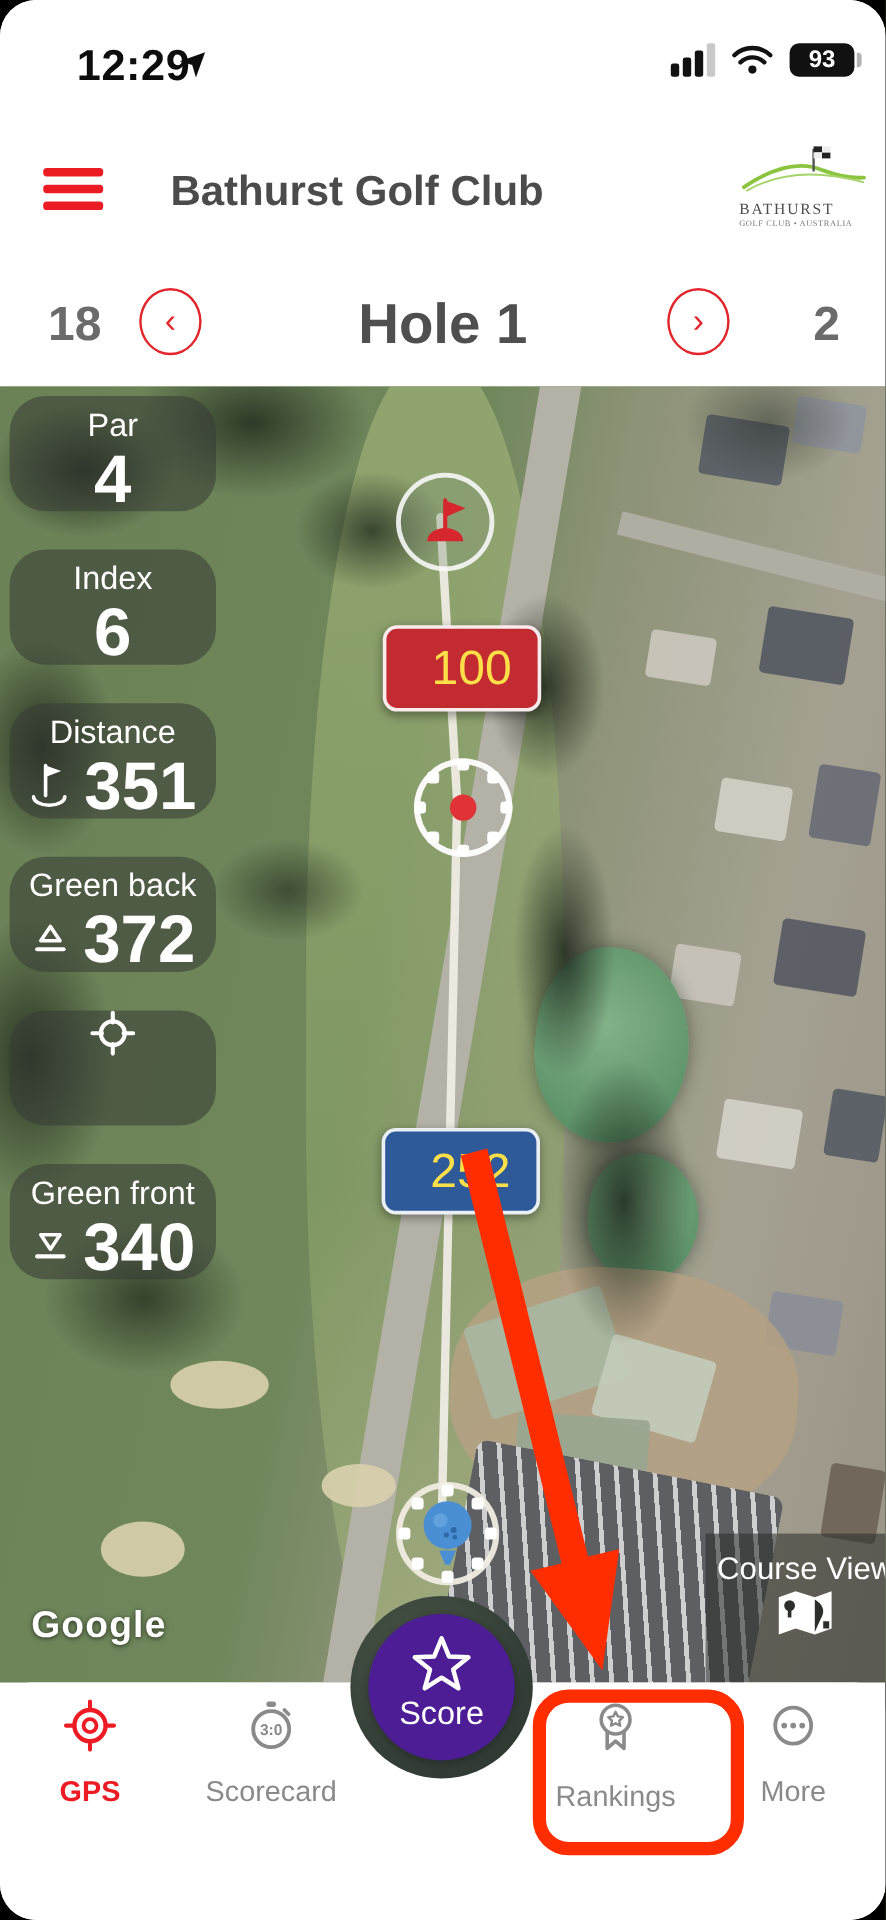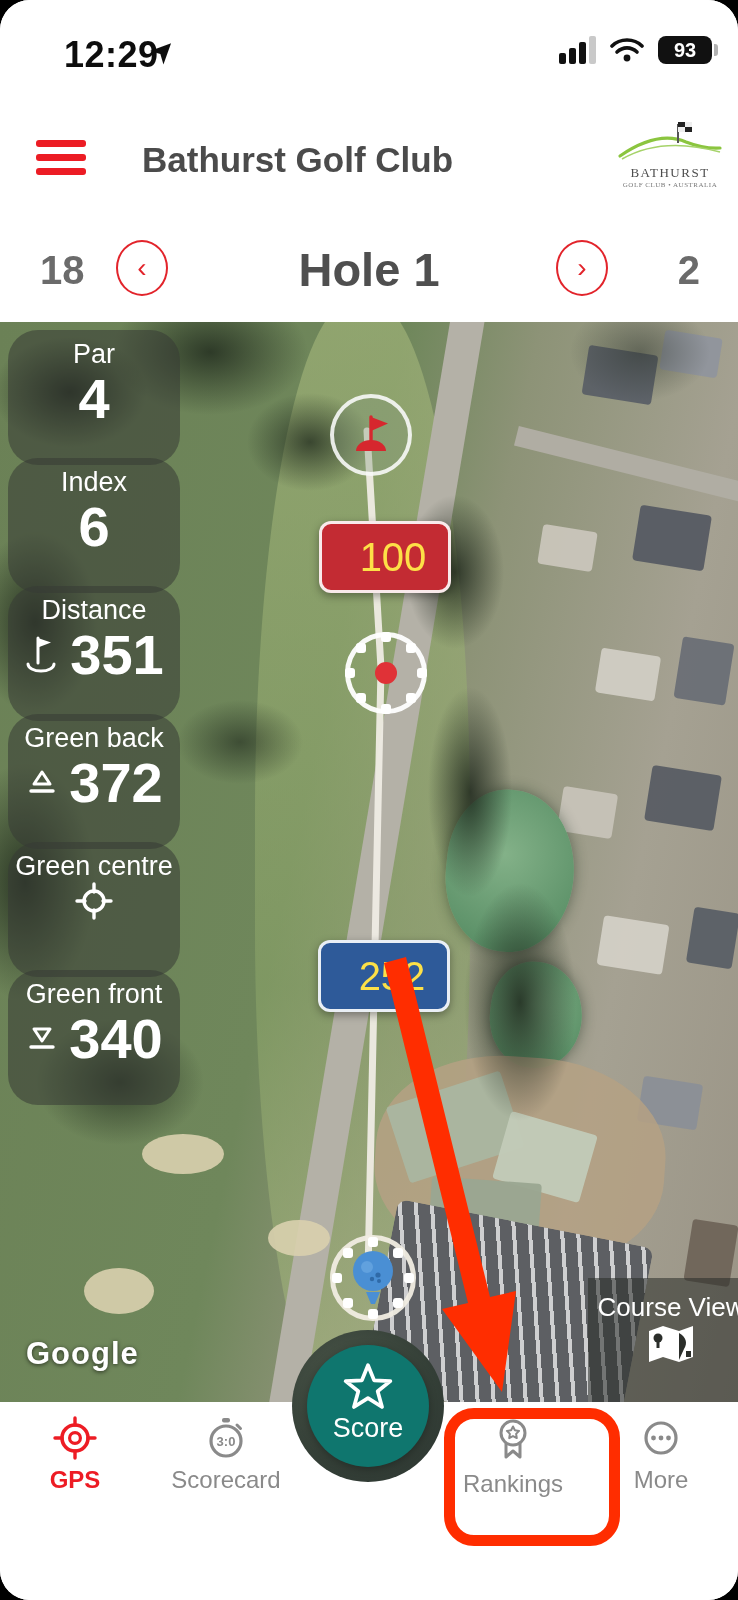--- a/index.html
+++ b/index.html
@@ -16,21 +16,21 @@
   .sig i:nth-child(3){height:22px}.sig i:nth-child(4){height:28px;background:#c9c9c9;}
   .battery{position:relative;width:54px;height:28px;background:#111;border-radius:8px;
            color:#fff;font-size:20px;font-weight:700;display:flex;align-items:center;justify-content:center;}
   .battery::after{content:"";position:absolute;right:-6px;top:8px;width:4px;height:12px;
                   background:rgba(0,0,0,.3);border-radius:0 3px 3px 0;}
   
   .header{position:absolute;top:100px;left:0;right:0;height:122px;background:#fff;}
   .hamburger{position:absolute;left:36px;top:40px;width:50px;cursor:pointer;}
   .hamburger i{display:block;width:50px;height:7px;border-radius:3px;background:#ec1c24;margin-bottom:7px;}
   .app-title{position:absolute;left:142px;top:40px;font-size:35px;font-weight:700;color:#4b4b4b;}
-  .club-logo{position:absolute;right:14px;top:18px;width:108px;text-align:center;}
+  .club-logo{position:absolute;right:14px;top:18px;width:108px;}
   .logo-t1{font-family:"Liberation Serif",serif;font-size:13px;letter-spacing:1.5px;color:#4d4d4d;margin-top:1px;}
   .logo-t2{font-family:"Liberation Serif",serif;font-size:7px;letter-spacing:.5px;color:#7a7a7a;}
   
   .holenav{position:absolute;top:222px;left:0;right:0;height:100px;background:#fff;}
   .hn-num{position:absolute;top:26px;font-size:40px;font-weight:700;color:#6b6b6b;}
   .hn-prev-num{left:40px;} .hn-next-num{right:38px;}
   .hn-btn{position:absolute;top:18px;width:48px;height:52px;border:2px solid #e2242b;border-radius:50%;
           display:flex;align-items:center;justify-content:center;color:#e2242b;font-size:28px;cursor:pointer;background:#fff;}
   .hn-btn-prev{left:116px;} .hn-btn-next{left:556px;}
   .hn-title{position:absolute;left:0;right:0;top:20px;text-align:center;font-size:47px;font-weight:800;color:#4f4f4f;}
@@ -74,40 +74,40 @@
   .target-dot{position:absolute;left:50%;top:50%;width:22px;height:22px;margin:-11px 0 0 -11px;border-radius:50%;background:#e03237;}
   .tee-marker{left:330px;top:913px;width:76px;height:76px;border-color:rgba(240,236,226,.95);
               display:flex;align-items:center;justify-content:center;}
   .dist-badge{position:absolute;width:110px;height:66px;border:3px solid rgba(255,255,255,.9);border-radius:12px;
               display:flex;align-items:center;justify-content:center;color:#fde047;font-size:40px;font-weight:400;
               box-shadow:0 3px 8px rgba(0,0,0,.35);padding-left:16px;}
   .badge-red{left:319px;top:199px;}
   .badge-blue{left:318px;top:618px;}
   
   .stats{position:absolute;left:8px;top:8px;width:172px;}
-  .stat-box{position:absolute;left:0;width:172px;height:135px;border-radius:30px;background:rgba(55,58,52,.55);color:#fff;}
+  .stat-box{position:absolute;left:0;width:172px;height:96px;border-radius:30px;background:rgba(55,58,52,.55);color:#fff;}
   .stat-label{text-align:center;font-size:27px;margin-top:9px;}
   .stat-value{display:flex;align-items:center;justify-content:center;gap:10px;font-size:56px;font-weight:700;line-height:1.05;}
   .stat-ic{flex:0 0 auto;display:flex;}
   
   .google{position:absolute;left:26px;top:974px;font-size:31px;font-weight:700;color:#fff;letter-spacing:1px;
           text-shadow:0 1px 4px rgba(0,0,0,.65);margin-top:40px;}
   .course-view{position:absolute;left:588px;top:956px;width:166px;height:124px;background:rgba(40,44,40,.55);
                display:flex;flex-direction:column;align-items:center;cursor:pointer;}
   .cv-label{color:#fff;font-size:26px;margin-top:14px;white-space:nowrap;}
   
   .anno-arrow{position:absolute;inset:0;}
   
   .navbar{position:absolute;left:0;top:1402px;width:738px;height:198px;background:#fff;border-radius:26px 26px 0 0;z-index:5;}
-  .nav-item{position:absolute;top:14px;display:flex;flex-direction:column;align-items:center;gap:6px;cursor:pointer;}
+  .nav-item{position:absolute;top:14px;display:flex;flex-direction:column;align-items:center;gap:20px;cursor:pointer;}
   .nav-label{font-size:24px;color:#8a8a8a;}
   .nav-item.active .nav-label{color:#ed1c24;font-weight:700;}
   .score-backdrop{position:absolute;left:292px;top:1330px;width:152px;height:152px;border-radius:50%;z-index:6;
                   background:radial-gradient(circle at 38% 35%,#4d584a,#343f37 60%,#2b3430 100%);}
-  .score-btn{position:absolute;left:307px;top:1345px;width:122px;height:122px;border-radius:50%;background:#0f766e;z-index:7;
+  .score-btn{position:absolute;left:307px;top:1345px;width:122px;height:122px;border-radius:50%;background:#4c1d95;z-index:7;
              display:flex;flex-direction:column;align-items:center;cursor:pointer;box-shadow:0 2px 8px rgba(0,0,0,.3);}
   .score-label{color:#fff;font-size:27px;margin-top:2px;}
   .rank-annotation{position:absolute;left:444px;top:1408px;width:154px;height:116px;border:11px solid #ff2d00;
                    border-radius:30px;z-index:20;pointer-events:none;}
 </style>
 </head>
 <body>
 
 <div class="screen">
 
@@ -262,21 +262,20 @@
           <span class="stat-ic">
             <svg width="34" height="34" viewBox="0 0 34 34">
                 <path d="M17 6 l8 12 h-16 z" fill="none" stroke="#fff" stroke-width="3" stroke-linejoin="round"></path>
                 <path d="M6 25 h22" stroke="#fff" stroke-width="3.4" stroke-linecap="round"></path>
               </svg>
           </span>
           <span>372</span>
         </div>
       </div>
       <div class="stat-box" style="top:512px">
-        <div class="stat-label">Green centre</div>
         <div class="stat-value">
           <span class="stat-ic">
             <svg width="38" height="38" viewBox="0 0 38 38">
                 <circle cx="19" cy="19" r="10" fill="none" stroke="#fff" stroke-width="3.4"></circle>
                 <path d="M19 2 v8 M19 28 v8 M2 19 h8 M28 19 h8" stroke="#fff" stroke-width="3.4" stroke-linecap="round"></path>
               </svg>
           </span>
         </div>
       </div>
       <div class="stat-box" style="top:640px">

